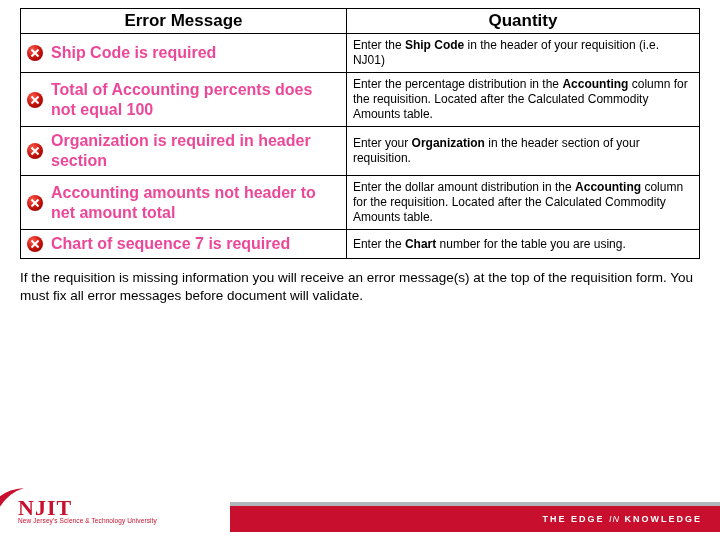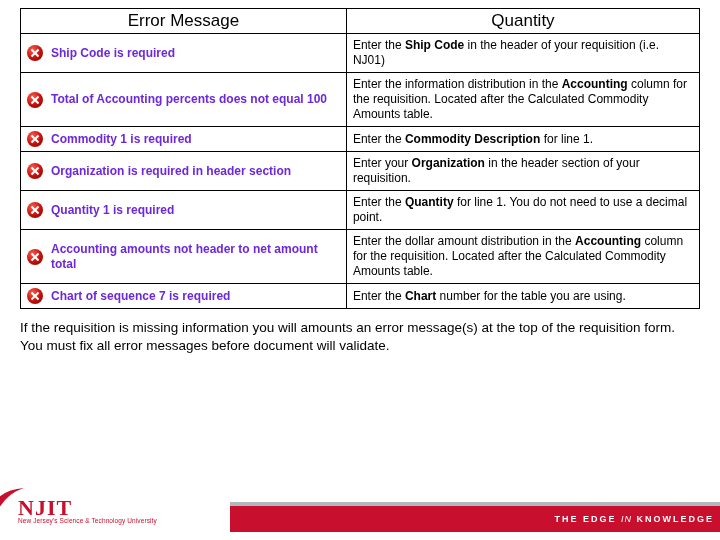--- a/index.html
+++ b/index.html
@@ -25,21 +25,21 @@
     color: #000;
     margin-bottom: 6px;
   }
   table.err {
     width: 100%;
     border-collapse: collapse;
     table-layout: fixed;
   }
   table.err th {
     font-size: 17px;
-    font-weight: 400;
+    font-weight: 700;
     color: #000;
     text-align: center;
     border: 1px solid #000;
     padding: 2px 12px;
     background: #fff;
   }
   table.err th:first-child { width: 48%; }
   table.err td {
     border: 1px solid #000;
     vertical-align: middle;
@@ -67,22 +67,22 @@
     left: 3px;
     top: 7px;
     width: 10px;
     height: 2px;
     background: #fff;
   }
   .x-icon::before { transform: rotate(45deg); }
   .x-icon::after  { transform: rotate(-45deg); }
   .err-text {
     font-weight: bold;
-    color: #6d28d9;
-    font-size: 12px;
+    color: #ec4899;
+    font-size: 16px;
   }
   .note {
     font-size: 13.5px;
     color: #000;
     margin-top: 10px;
     line-height: 1.3;
   }
   .footer {
     position: absolute;
     left: 0; right: 0; bottom: 8px;
@@ -125,21 +125,21 @@
   .bar-top {
     height: 4px;
     background: #b0b7bc;
   }
   .bar-red {
     height: 26px;
     background: #c8102e;
     display: flex;
     align-items: center;
     justify-content: flex-end;
-    padding-right: 6px;
+    padding-right: 18px;
   }
   .tagline {
     color: #fff;
     font-size: 9px;
     letter-spacing: 2px;
     font-weight: bold;
   }
   .tagline .i { font-style: italic; font-weight: normal; letter-spacing: 1px; }
   .swoosh {
     position: absolute;
@@ -171,48 +171,30 @@
           </td>
           <td><span>Enter the </span><b>Ship Code</b><span> in the header of your requisition (i.e. NJ01)</span></td>
         </tr>
         <tr>
           <td>
             <div class="err-cell">
               <span class="x-icon"></span>
               <span class="err-text">Total of Accounting percents does not equal 100</span>
             </div>
           </td>
-          <td><span>Enter the information distribution in the </span><b>Accounting</b><span> column for the requisition.  Located after the Calculated Commodity Amounts table.</span></td>
-        </tr>
-        <tr>
-          <td>
-            <div class="err-cell">
-              <span class="x-icon"></span>
-              <span class="err-text">Commodity 1 is required</span>
-            </div>
-          </td>
-          <td><span>Enter the </span><b>Commodity Description</b><span> for line 1.</span></td>
+          <td><span>Enter the percentage distribution in the </span><b>Accounting</b><span> column for the requisition.  Located after the Calculated Commodity Amounts table.</span></td>
         </tr>
         <tr>
           <td>
             <div class="err-cell">
               <span class="x-icon"></span>
               <span class="err-text">Organization is required in header section</span>
             </div>
           </td>
           <td><span>Enter your </span><b>Organization</b><span> in the header section of your requisition.</span></td>
-        </tr>
-        <tr>
-          <td>
-            <div class="err-cell">
-              <span class="x-icon"></span>
-              <span class="err-text">Quantity 1 is required</span>
-            </div>
-          </td>
-          <td><span>Enter the </span><b>Quantity</b><span> for line 1.  You do not need to use a decimal point.</span></td>
         </tr>
         <tr>
           <td>
             <div class="err-cell">
               <span class="x-icon"></span>
               <span class="err-text">Accounting amounts not header to net amount total</span>
             </div>
           </td>
           <td><span>Enter the dollar amount distribution in the </span><b>Accounting</b><span> column for the requisition.  Located after the Calculated Commodity Amounts table.</span></td>
         </tr>
@@ -221,21 +203,21 @@
             <div class="err-cell">
               <span class="x-icon"></span>
               <span class="err-text">Chart of sequence 7 is required</span>
             </div>
           </td>
           <td><span>Enter the </span><b>Chart</b><span> number for the table you are using.</span></td>
         </tr>
       </tbody>
   </table>
 
-  <div class="note">If the requisition is missing information you will amounts an error message(s) at the top of the requisition form.  You must fix all error messages before document will validate.</div>
+  <div class="note">If the requisition is missing information you will receive an error message(s) at the top of the requisition form.  You must fix all error messages before document will validate.</div>
 </div>
 
 <div class="footer">
   <div class="logo-wrap">
     <svg class="swoosh" viewBox="0 0 40 40">
       <path d="M2 30 Q 10 6 38 4 Q 18 10 8 34 Z" fill="#c8102e"></path>
     </svg>
     <div class="njit-mark">
       <span class="njit-letters">NJIT</span>
       <span class="njit-sub">New Jersey's Science &amp; Technology University</span>

